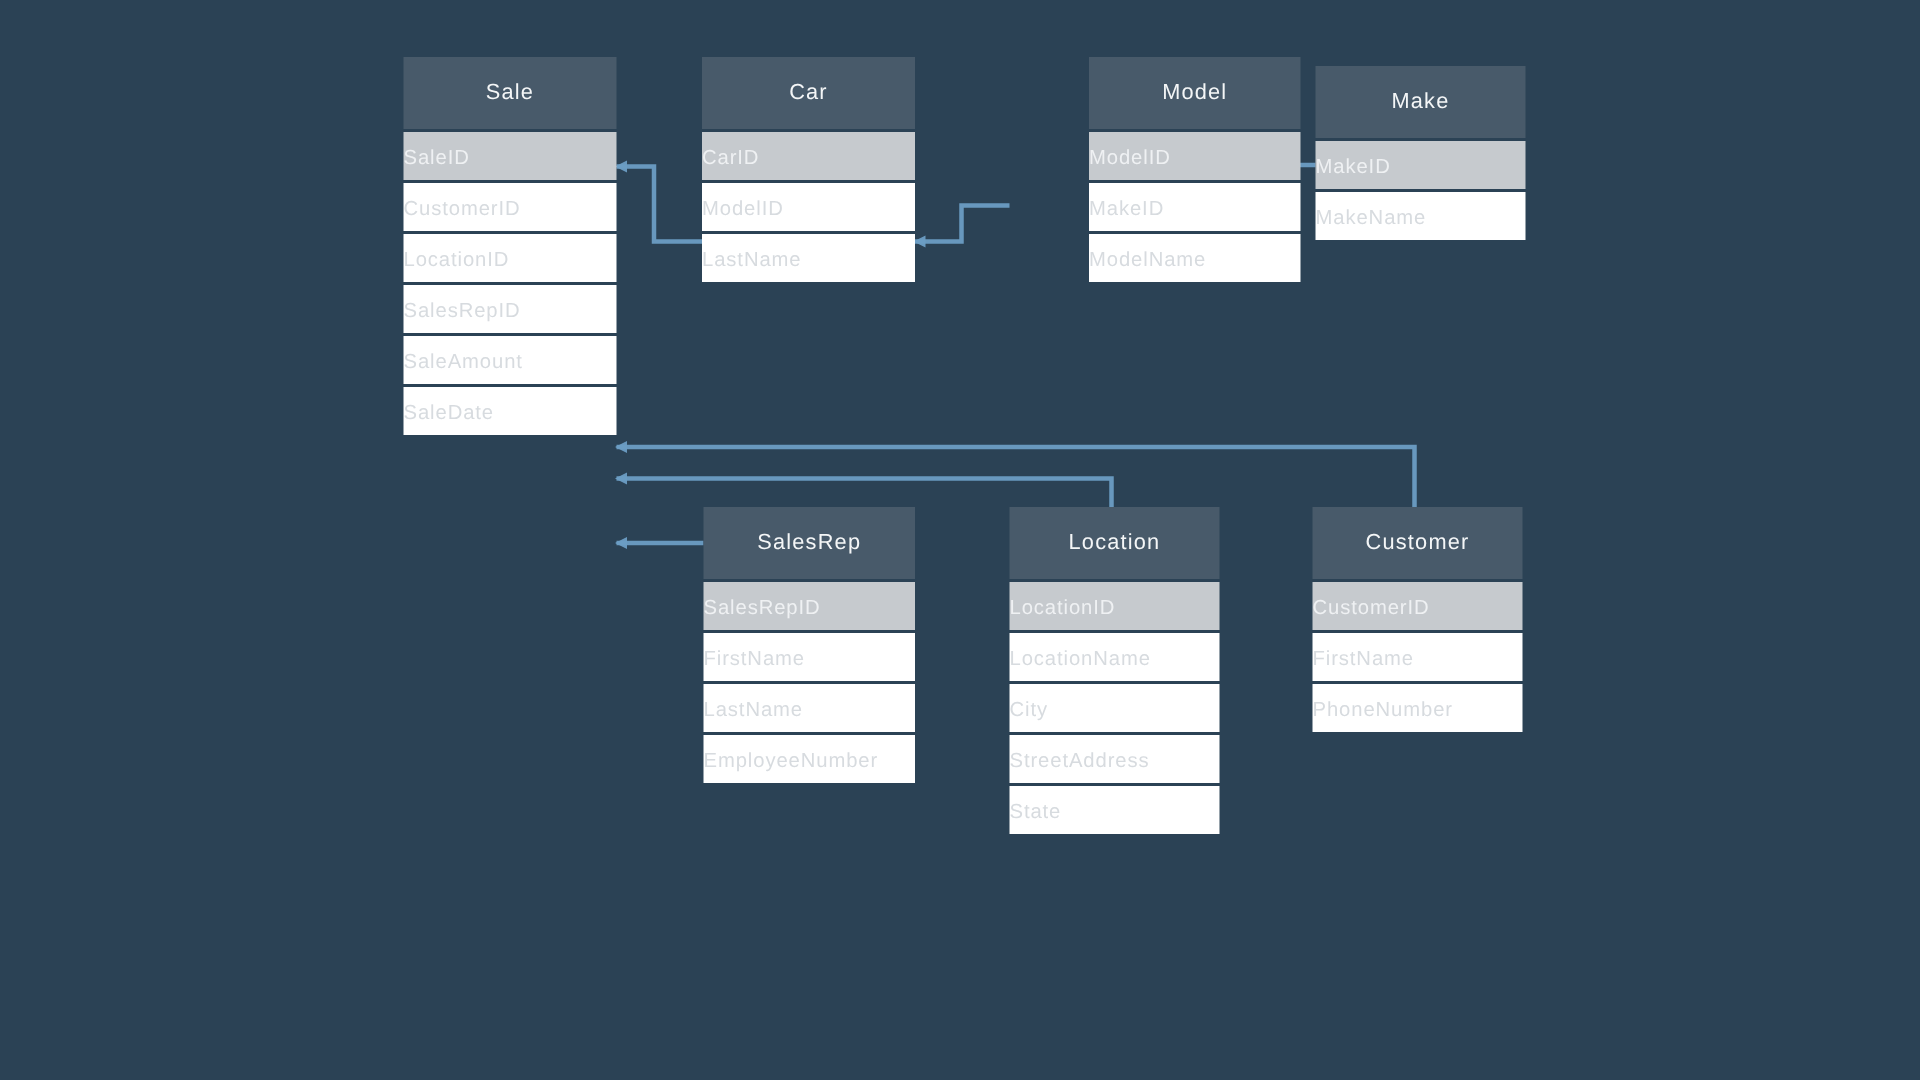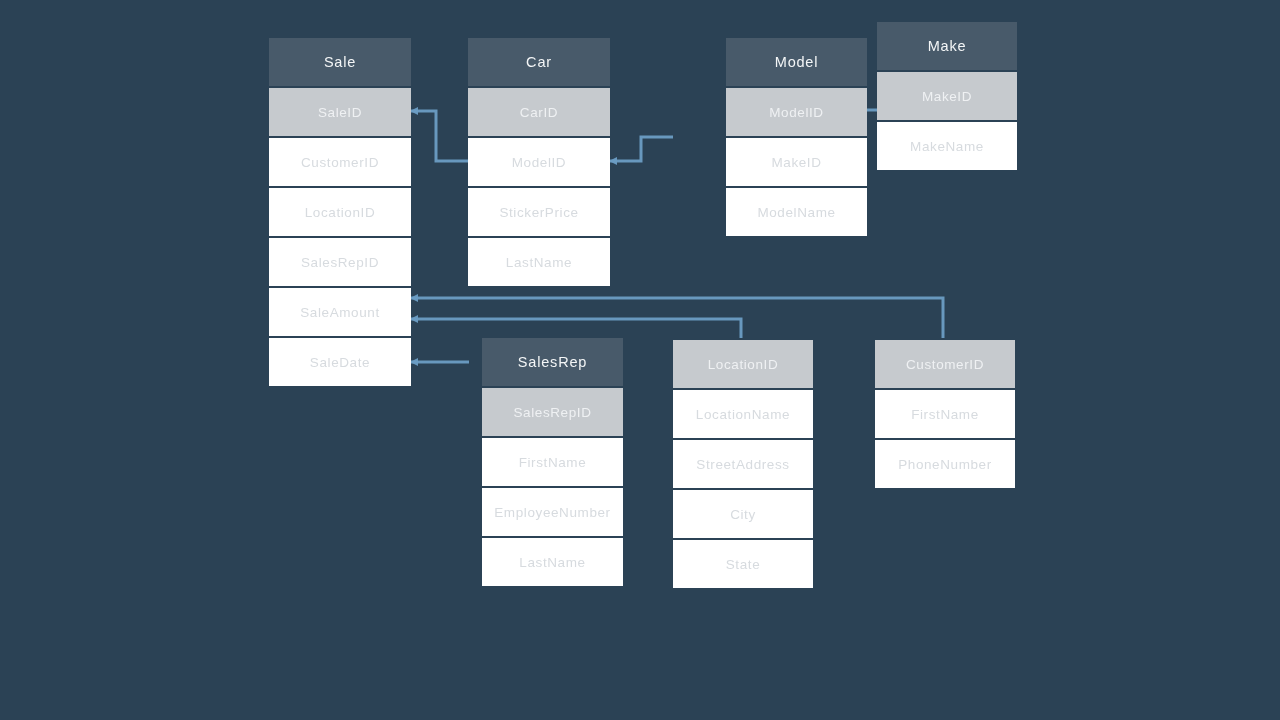--- a/index.html
+++ b/index.html
@@ -8,31 +8,31 @@
     background:#2b4255;
     font-family:"Liberation Sans","DejaVu Sans",sans-serif;
   }
   .wires{position:absolute;left:0;top:0;width:1280px;height:720px;}
   .table{position:absolute;}
   .hdr{
     height:48px;display:flex;align-items:center;justify-content:center;
     background:#485a6a;color:#f4f6f7;font-size:14.5px;letter-spacing:.8px;font-weight:500;
   }
   .row{
-    height:48px;margin-top:2px;display:flex;align-items:center;justify-content:center;
+    height:32px;margin-top:2px;display:flex;align-items:center;
     background:#ffffff;color:#d7dbdf;font-size:13.5px;letter-spacing:.6px;font-weight:400;
     white-space:nowrap;
   }
   .row.pk{background:#c6cace;color:#eff1f3;}
   
   .t-sale     {left:269px;top:38px;width:142px;}
   .t-car      {left:468px;top:38px;width:142px;}
   .t-model    {left:690px;top:38px;width:141px;padding-left:36px;}
-  .t-make     {left:877px;top:22px;width:140px;}
-  .t-salesrep {left:482px;top:338px;width:141px;}
+  .t-make     {left:877px;top:44px;width:140px;}
+  .t-salesrep {left:469px;top:338px;width:141px;}
   .t-location {left:673px;top:338px;width:140px;}
   .t-customer {left:875px;top:338px;width:140px;}
 </style>
 </head>
 <body>
 
 <div class="stage">
 
   <svg class="wires" width="1280" height="720" viewBox="0 0 1280 720">
       <polyline points="411,111 436,111 436,161 468,161" fill="none" stroke="#6b9dc4" stroke-width="3" opacity="0.95"></polyline>
@@ -77,23 +77,20 @@
     <div class="hdr">
         <span>Car</span>
       </div>
     <div class="row pk">
         <span>CarID</span>
       </div>
     <div class="row">
         <span>ModelID</span>
       </div>
     <div class="row">
-        <span>StickerPrice</span>
-      </div>
-    <div class="row">
         <span>LastName</span>
       </div>
   </div>
 
   <div class="table t-model">
     <div class="hdr">
         <span>Model</span>
       </div>
     <div class="row pk">
         <span>ModelID</span>
@@ -122,46 +119,52 @@
     <div class="hdr">
         <span>SalesRep</span>
       </div>
     <div class="row pk">
         <span>SalesRepID</span>
       </div>
     <div class="row">
         <span>FirstName</span>
       </div>
     <div class="row">
-        <span>EmployeeNumber</span>
+        <span>LastName</span>
       </div>
     <div class="row">
-        <span>LastName</span>
+        <span>EmployeeNumber</span>
       </div>
   </div>
 
   <div class="table t-location">
+    <div class="hdr">
+        <span>Location</span>
+      </div>
     <div class="row pk">
         <span>LocationID</span>
       </div>
     <div class="row">
         <span>LocationName</span>
       </div>
     <div class="row">
-        <span>StreetAddress</span>
+        <span>City</span>
       </div>
     <div class="row">
-        <span>City</span>
+        <span>StreetAddress</span>
       </div>
     <div class="row">
         <span>State</span>
       </div>
   </div>
 
   <div class="table t-customer">
+    <div class="hdr">
+        <span>Customer</span>
+      </div>
     <div class="row pk">
         <span>CustomerID</span>
       </div>
     <div class="row">
         <span>FirstName</span>
       </div>
     <div class="row">
         <span>PhoneNumber</span>
       </div>
   </div>

